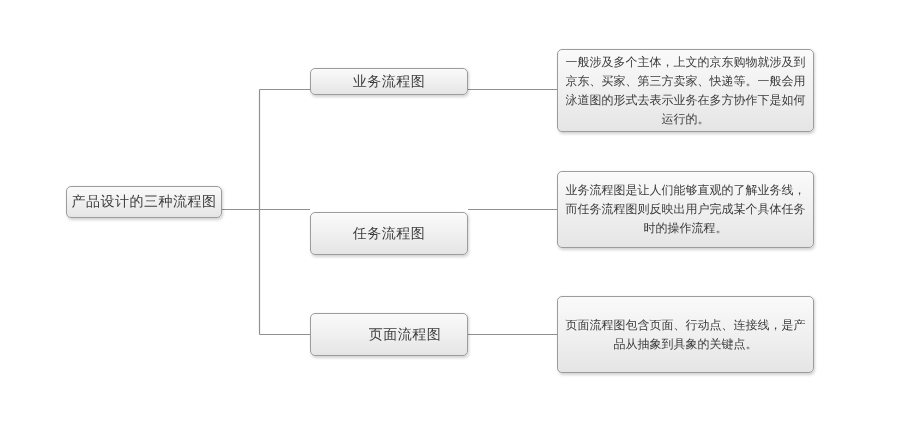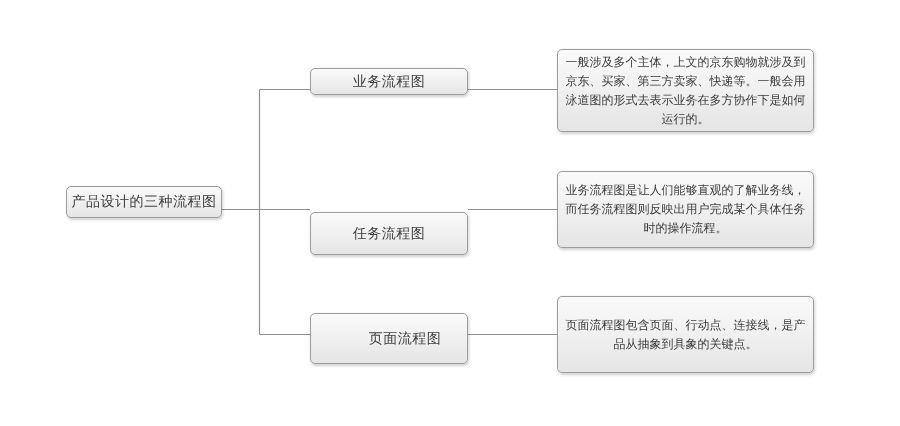--- a/index.html
+++ b/index.html
@@ -43,21 +43,21 @@
   .desc {
     font-size: 12px;
     line-height: 19px;
     text-align: center;
     padding: 3px 3px;
   }
   
   .root-node  { left: 66px;  top: 186px; width: 156px; height: 32px; }
   .node-1     { left: 310px; top: 68px;  width: 158px; height: 27px; }
   .node-2     { left: 310px; top: 188px; width: 158px; height: 43px; margin-top: 24px; }
-  .node-3     { left: 310px; top: 313px; width: 158px; height: 51px; padding-left: 32px; }
+  .node-3     { left: 310px; top: 313px; width: 158px; height: 43px; padding-left: 32px; }
   .desc-1     { left: 557px; top: 49px;  width: 257px; height: 83px; }
   .desc-2     { left: 557px; top: 171px; width: 257px; height: 77px; font-family: Liberation Serif, serif; }
   .desc-3     { left: 557px; top: 296px; width: 257px; height: 77px; }
 </style>
 </head>
 <body>
 
 <div class="canvas">
 
   <svg class="connectors" viewBox="0 0 900 426" xmlns="http://www.w3.org/2000/svg">

